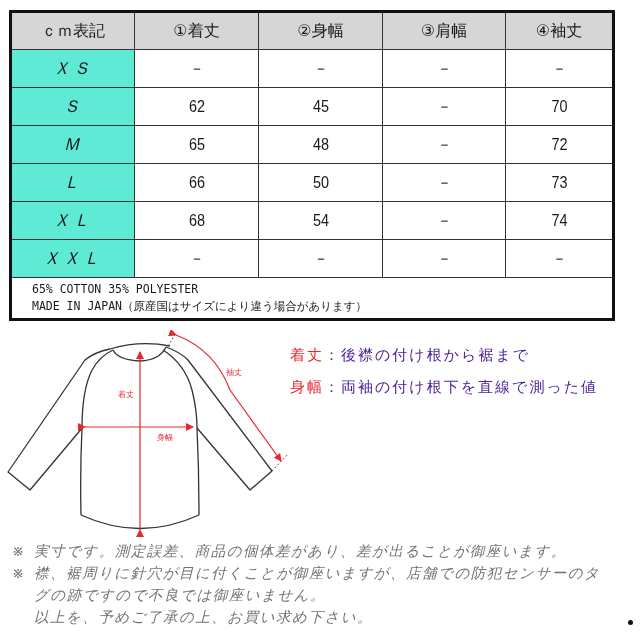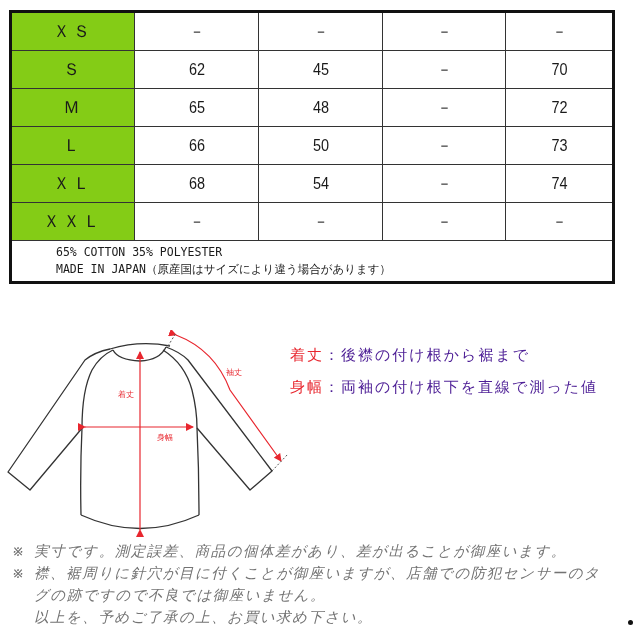--- a/index.html
+++ b/index.html
@@ -11,24 +11,24 @@
       position: absolute; left: 9px; top: 10px; width: 603px;
       border-collapse: collapse; table-layout: fixed;
       border: 3px solid #111;
     }
     .size-table td, .size-table th {
       border: 1.5px solid #333; text-align: center; padding: 0;
       font-weight: normal; font-size: 17px; color: #1a1a1a;
     }
     .size-table th { background: #d6d6d6; height: 36px; font-size: 16px; }
     .size-table td { height: 37px; background: #fff; }
-    .size-table td.rowhead { background: #84cc16; letter-spacing: 3px; }
+    .size-table td.rowhead { background: #5eead4; letter-spacing: 3px; font-style: italic; }
     .size-table td.num { font-family: "Liberation Sans Narrow", "Liberation Sans", sans-serif; transform: scaleX(0.85); }
     .size-table td.footer {
-      text-align: left; height: 40px; padding-left: 44px;
+      text-align: left; height: 40px; padding-left: 20px;
       font-family: "DejaVu Sans Mono", monospace; font-size: 11.5px; line-height: 17px;
       transform: none; letter-spacing: 0;
     }
     .footer-line { display: block; }
     .diagram { position: absolute; left: 0; top: 330px; width: 300px; height: 210px; }
     .legend { position: absolute; left: 290px; top: 340px; }
     .legend-row { height: 32px; line-height: 30px; font-size: 15px; letter-spacing: 2px; white-space: nowrap; }
     .legend-key { color: #e8262e; }
     .legend-val { color: #4c1d95; }
     .notes { position: absolute; left: 12px; top: 540px; color: #737373; font-size: 14.5px; letter-spacing: 1.5px; font-style: italic; }
@@ -42,20 +42,27 @@
 
 <table class="size-table">
   <colgroup>
     <col style="width:124px">
       <col style="width:124px">
       <col style="width:124px">
       <col style="width:123px">
       <col style="width:108px">
   </colgroup>
   <tbody>
+      <tr>
+    <th>ｃｍ表記</th>
+    <th>①着丈</th>
+    <th>②身幅</th>
+    <th>③肩幅</th>
+    <th>④袖丈</th>
+  </tr>
   <tr>
     <td class="rowhead">ＸＳ</td>
     <td class="num">－</td>
     <td class="num">－</td>
     <td class="num">－</td>
     <td class="num">－</td>
   </tr>
   <tr>
     <td class="rowhead">Ｓ</td>
     <td class="num">62</td>

